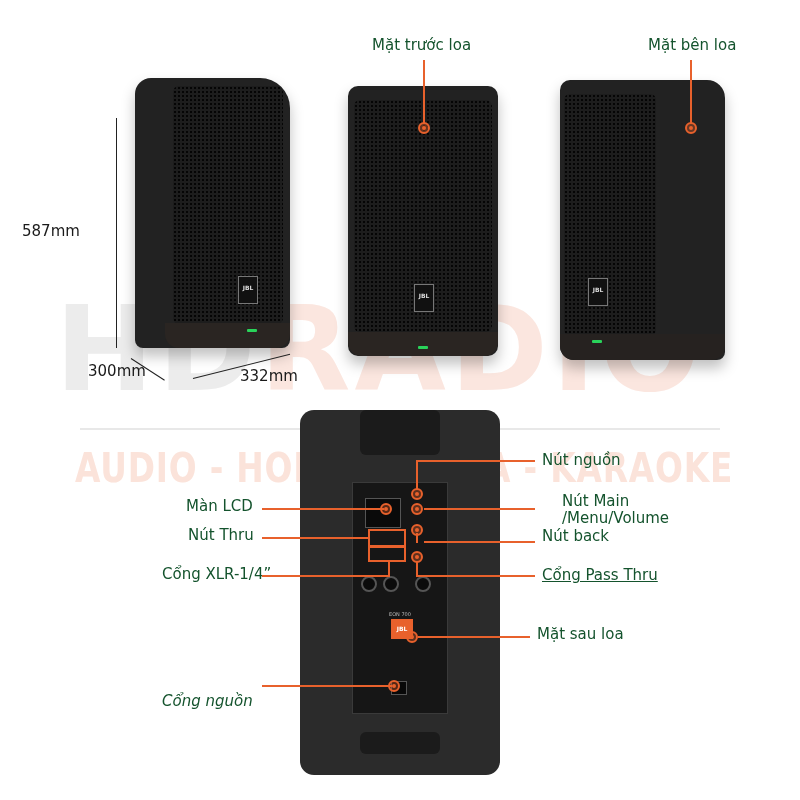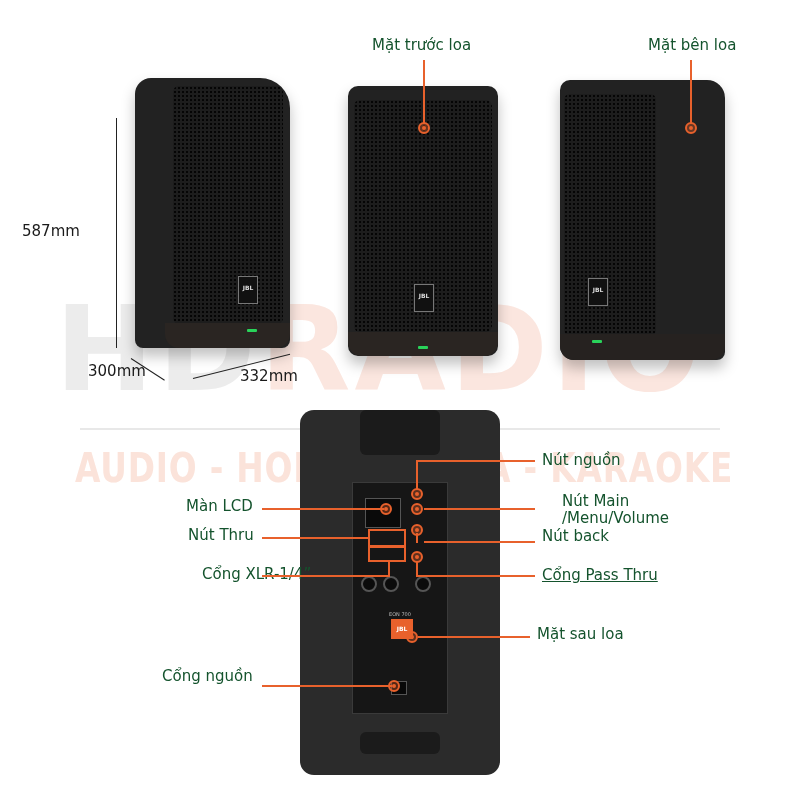--- a/index.html
+++ b/index.html
@@ -97,26 +97,26 @@
 </div>
 
 <div class="label" style="left:186px; top:498px;">Màn LCD</div>
 <div class="line-h" style="left:262px; top:508px; width:122px;"></div>
 <div class="dot" style="left:380px; top:503px;"></div>
 
 <div class="label" style="left:188px; top:527px;">Nút Thru</div>
 <div class="line-h" style="left:262px; top:537px; width:106px;"></div>
 <div class="box" style="left:368px; top:529px; width:38px; height:18px;"></div>
 
-<div class="label" style="left:162px; top:566px;margin-left:40px;">Cổng XLR-1/4”</div>
+<div class="label" style="left:162px; top:566px;">Cổng XLR-1/4”</div>
 <div class="line-h" style="left:262px; top:575px; width:127px;"></div>
 <div class="line-v" style="left:388px; top:560px; height:17px;"></div>
 <div class="box" style="left:368px; top:546px; width:38px; height:16px;"></div>
 
-<div class="label" style="left:162px; top:668px;">Cổng nguồn</div>
+<div class="label" style="left:162px; top:693px;font-style:italic;">Cổng nguồn</div>
 <div class="line-h" style="left:262px; top:685px; width:130px;"></div>
 <div class="dot" style="left:388px; top:680px;"></div>
 
 <div class="label" style="left:542px; top:452px;">Nút nguồn</div>
 <div class="line-h" style="left:417px; top:460px; width:118px;"></div>
 <div class="line-v" style="left:416px; top:460px; height:30px;"></div>
 <div class="dot" style="left:411px; top:488px;"></div>
 
 <div class="label" style="left:542px; top:493px; white-space:pre;margin-left:20px;">Nút Main
 /Menu/Volume</div>

